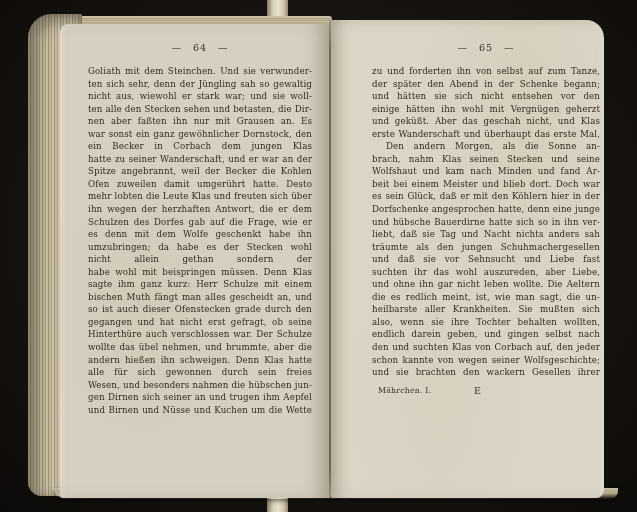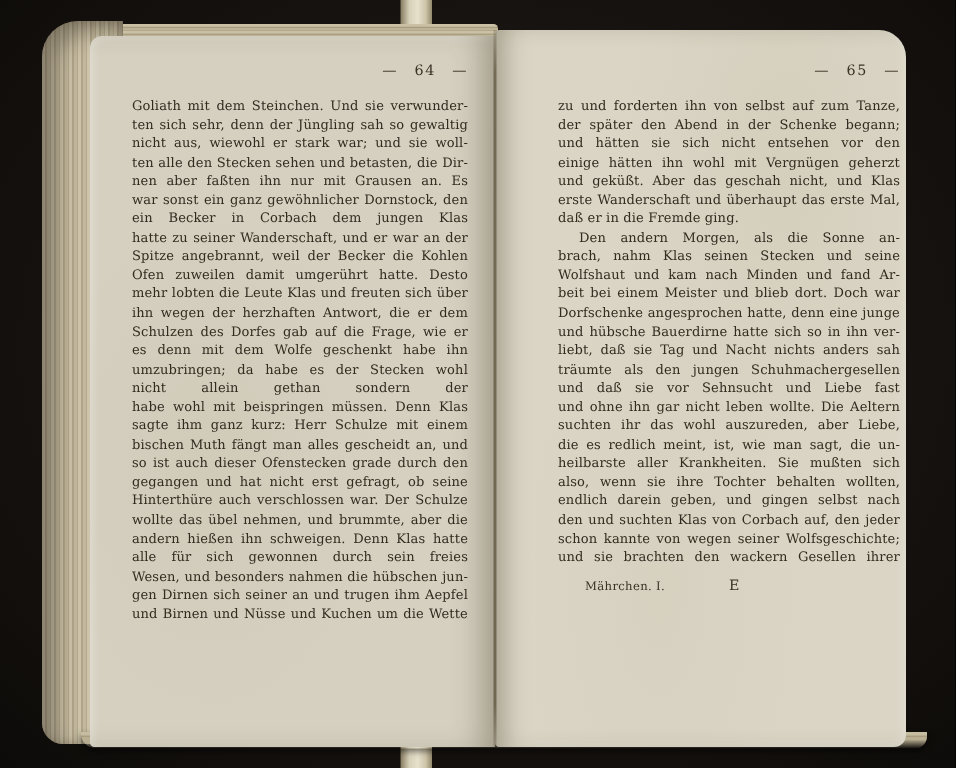--- a/index.html
+++ b/index.html
@@ -62,31 +62,31 @@
     box-shadow: inset 12px 0 16px -6px rgba(72,60,40,0.36), inset -2px -2px 6px rgba(255,255,255,0.22);
   }
   .gutter {
     position:absolute; left:301px; top:10px; width:2px; height:478px; z-index:3;
     background: linear-gradient(180deg, rgba(95,85,62,0.25), rgba(95,85,62,0.75) 6%, rgba(95,85,62,0.78) 94%, rgba(95,85,62,0.3));
   }
   .textblock { position:absolute; z-index:4; }
   .text-left  { left:88px;  top:42px; width:224px; }
   .text-right { left:372px; top:42px; width:228px; }
   .page-header {
-    text-align:right; font-size:9.5px; color:#3c3226; height:14px; margin-bottom:9px;
+    text-align:center; font-size:9.5px; color:#3c3226; height:14px; margin-bottom:9px;
     letter-spacing:1px; word-spacing:7px;
   }
   .line {
     font-size:8.7px; line-height:12.55px; height:12.55px; overflow:hidden;
     color:#342b20; letter-spacing:0.1px;
     text-align:justify; text-align-last:justify;
   }
   .line.indent { text-indent:14px; }
   .line.para-end { text-align-last:left; }
-  .page-footer { position:relative; margin-top:6px; height:13px; color:#3a3126;margin-left:12px; }
+  .page-footer { position:relative; margin-top:6px; height:13px; color:#3a3126; }
   .series   { position:absolute; left:6px;  top:1px; font-size:7.8px; letter-spacing:0.2px; }
   .signature{ position:absolute; left:102px; top:0; font-size:9.5px; }
 </style>
 </head>
 <body>
 
 <div class="stage">
   <div class="stick"></div>
 
   <div class="book">
@@ -134,32 +134,32 @@
 
   <div class="textblock text-right">
     <div class="page-header">— 65 —</div>
     <div>
         <div class="line">zu und forderten ihn von selbst auf zum Tanze,</div>
         <div class="line">der später den Abend in der Schenke begann;</div>
         <div class="line">und hätten sie sich nicht entsehen vor den Leuten,</div>
         <div class="line">einige hätten ihn wohl mit Vergnügen geherzt</div>
         <div class="line">und geküßt.  Aber das geschah nicht, und Klas</div>
         <div class="line">erste Wanderschaft und überhaupt das erste Mal,</div>
-        <div class="line para-end">daß er in die Fremde ging.</div>
         <div class="line indent">Den andern Morgen, als die Sonne an-</div>
         <div class="line">brach, nahm Klas seinen Stecken und seine</div>
         <div class="line">Wolfshaut und kam nach Minden und fand Ar-</div>
         <div class="line">beit bei einem Meister und blieb dort.  Doch war</div>
+        <div class="line">es sein Glück, daß er mit den Köhlern hier in der</div>
         <div class="line">Dorfschenke angesprochen hatte, denn eine junge</div>
         <div class="line">und hübsche Bauerdirne hatte sich so in ihn ver-</div>
         <div class="line">liebt, daß sie Tag und Nacht nichts anders sah und</div>
         <div class="line">träumte als den jungen Schuhmachergesellen Klas</div>
         <div class="line">und daß sie vor Sehnsucht und Liebe fast abzehrte</div>
+        <div class="line">suchten ihr das wohl auszureden, aber Liebe,</div>
         <div class="line">und ohne ihn gar nicht leben wollte.  Die Aeltern</div>
-        <div class="line">suchten ihr das wohl auszureden, aber Liebe,</div>
         <div class="line">die es redlich meint, ist, wie man sagt, die un-</div>
         <div class="line">heilbarste aller Krankheiten.  Sie mußten sich</div>
         <div class="line">also, wenn sie ihre Tochter behalten wollten,</div>
         <div class="line">endlich darein geben, und gingen selbst nach Min-</div>
         <div class="line">den und suchten Klas von Corbach auf, den jeder</div>
         <div class="line">schon kannte von wegen seiner Wolfsgeschichte;</div>
         <div class="line">und sie brachten den wackern Gesellen ihrer schö-</div>
       </div>
     <div class="page-footer">
       <span class="series">Mährchen. I.</span>

